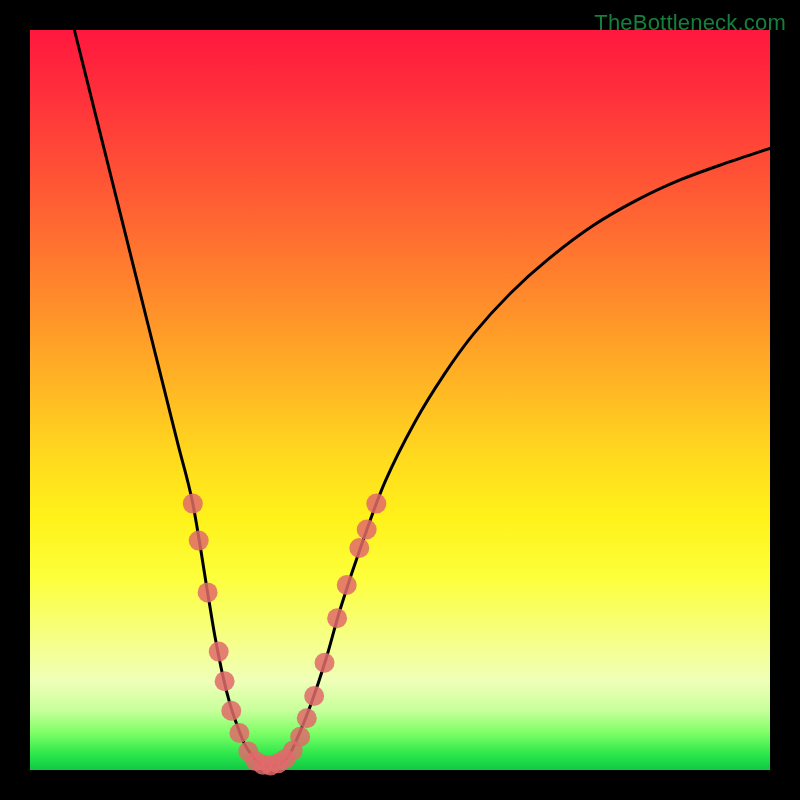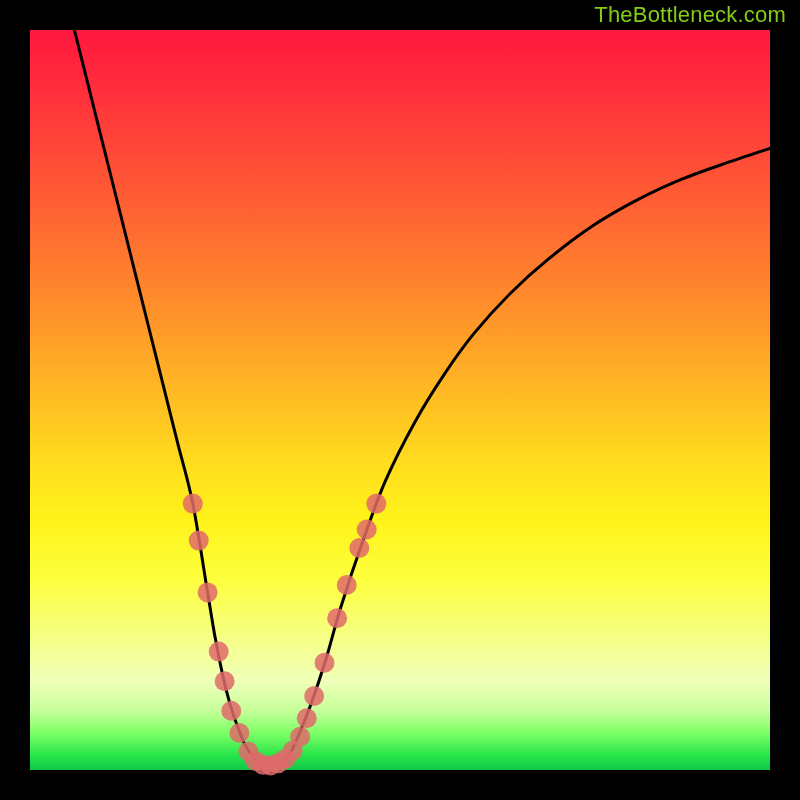--- a/index.html
+++ b/index.html
@@ -37,23 +37,23 @@
       #f6ff84 82%,
       #efffb8 88%,
       #c7ff9a 92%,
       #7dff66 95%,
       #28e64a 98%,
       #10c846 100%
     );
   }
   .watermark {
     position: absolute;
-    top: 2px;
+    top: 10px;
     right: 14px;
-    color: #84cc16;
+    color: #15803d;
     font-size: 22px;
     letter-spacing: 0.2px;
     font-weight: 500;
     user-select: none;
   }
   svg.curve {
     position: absolute;
     left: 0;
     top: 0;
     width: 740px;

